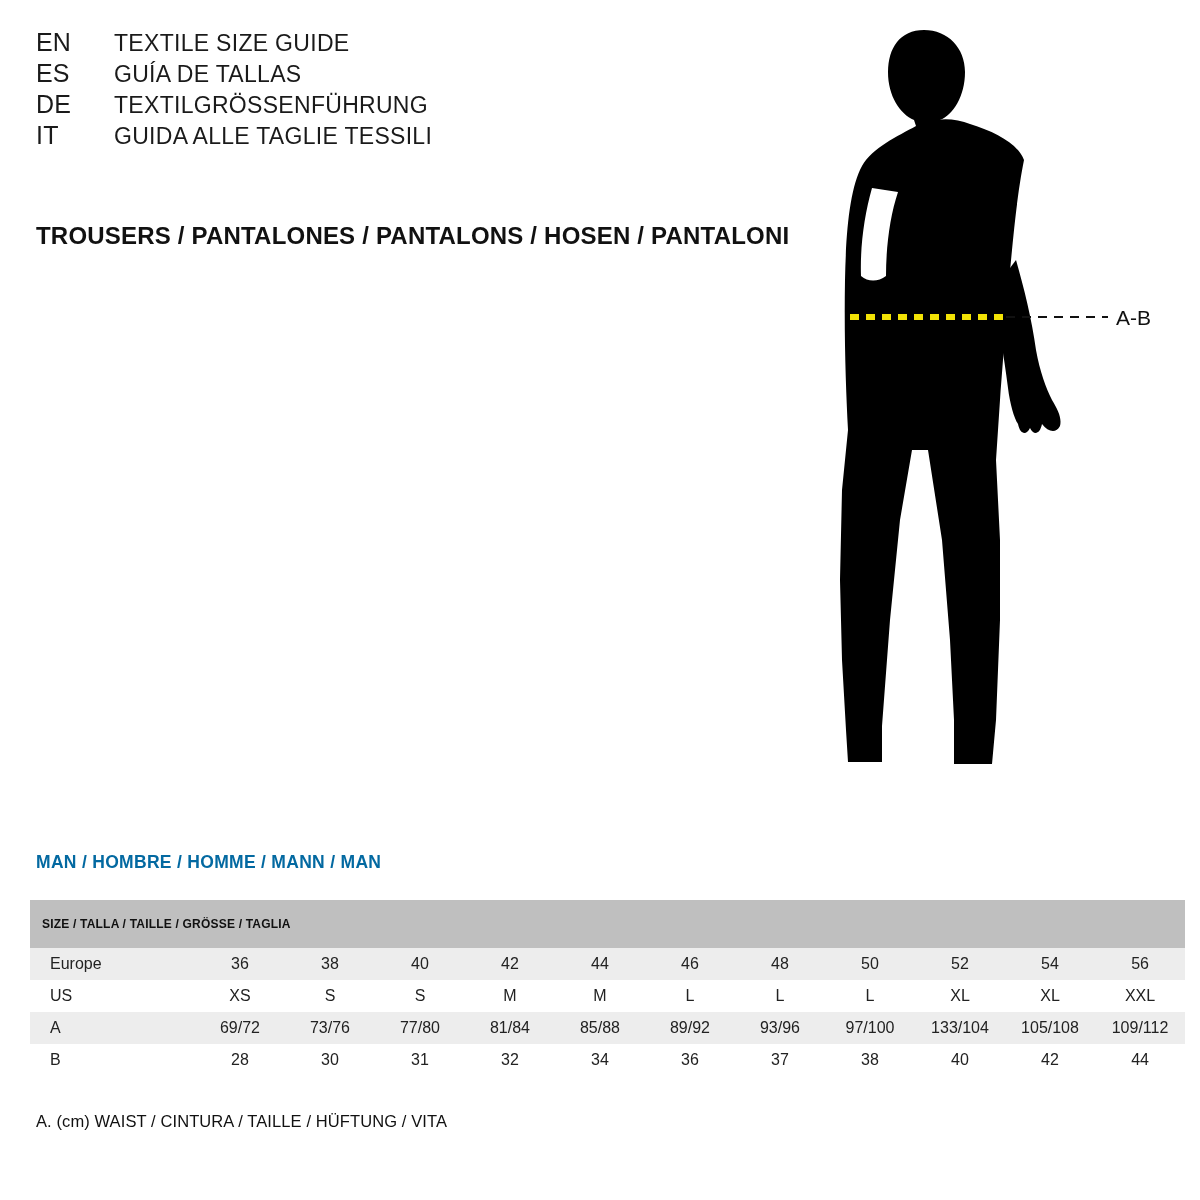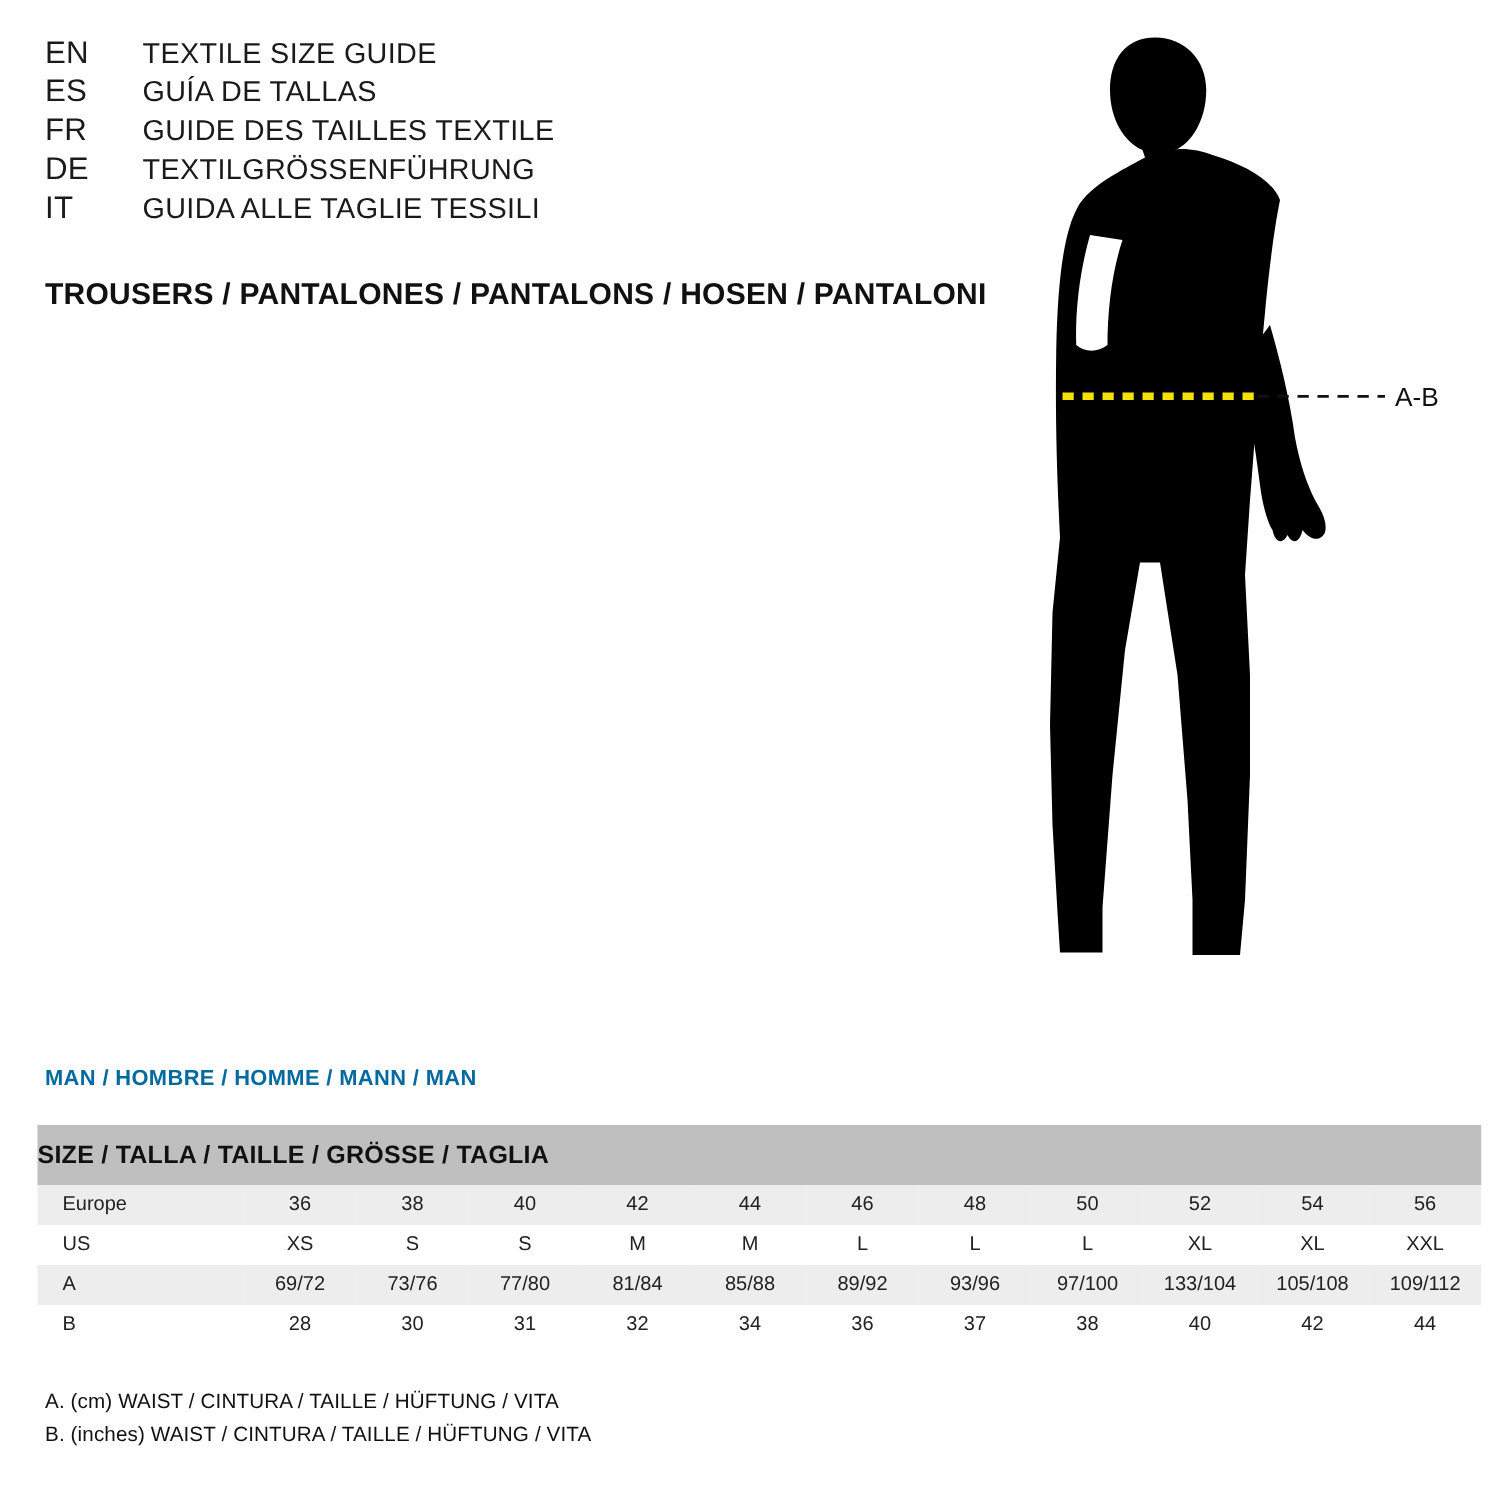--- a/index.html
+++ b/index.html
@@ -88,22 +88,23 @@
   table.size-table td {
     font-size: 16px;
     color: #222222;
     padding: 0;
     height: 32px;
     vertical-align: middle;
   }
   table.size-table th.head-cell {
     background: #bfbfbf;
     text-align: left;
+    padding-left: 12px;
     font-weight: bold;
-    font-size: 20px;
+    font-size: 12px;
     letter-spacing: 0.2px;
     color: #111111;
     height: 48px;
   }
   table.size-table td.row-label {
     text-align: left;
     padding-left: 20px;
   }
   table.size-table td.val {
     text-align: center;
@@ -131,24 +132,20 @@
 <div class="page">
 
   <div class="lang-block">
     <div class="lang-row">
       <span class="lang-code">EN</span>
       <span class="lang-text">TEXTILE SIZE GUIDE</span>
     </div>
     <div class="lang-row">
       <span class="lang-code">ES</span>
       <span class="lang-text">GUÍA DE TALLAS</span>
-    </div>
-    <div class="lang-row">
-      <span class="lang-code">FR</span>
-      <span class="lang-text">GUIDE DES TAILLES TEXTILE</span>
     </div>
     <div class="lang-row">
       <span class="lang-code">DE</span>
       <span class="lang-text">TEXTILGRÖßENFÜHRUNG</span>
     </div>
     <div class="lang-row">
       <span class="lang-code">IT</span>
       <span class="lang-text">GUIDA ALLE TAGLIE TESSILI</span>
     </div>
   </div>
@@ -265,16 +262,15 @@
         <td class="val">38</td>
         <td class="val">40</td>
         <td class="val">42</td>
         <td class="val">44</td>
       </tr>
     </tbody>
   </table>
 
   <div class="footnotes">
     <div class="footnote">A. (cm) WAIST / CINTURA / TAILLE / HÜFTUNG / VITA</div>
-    <div class="footnote">B. (inches) WAIST / CINTURA / TAILLE / HÜFTUNG / VITA</div>
   </div>
 
 </div>
 
 </body></html>

